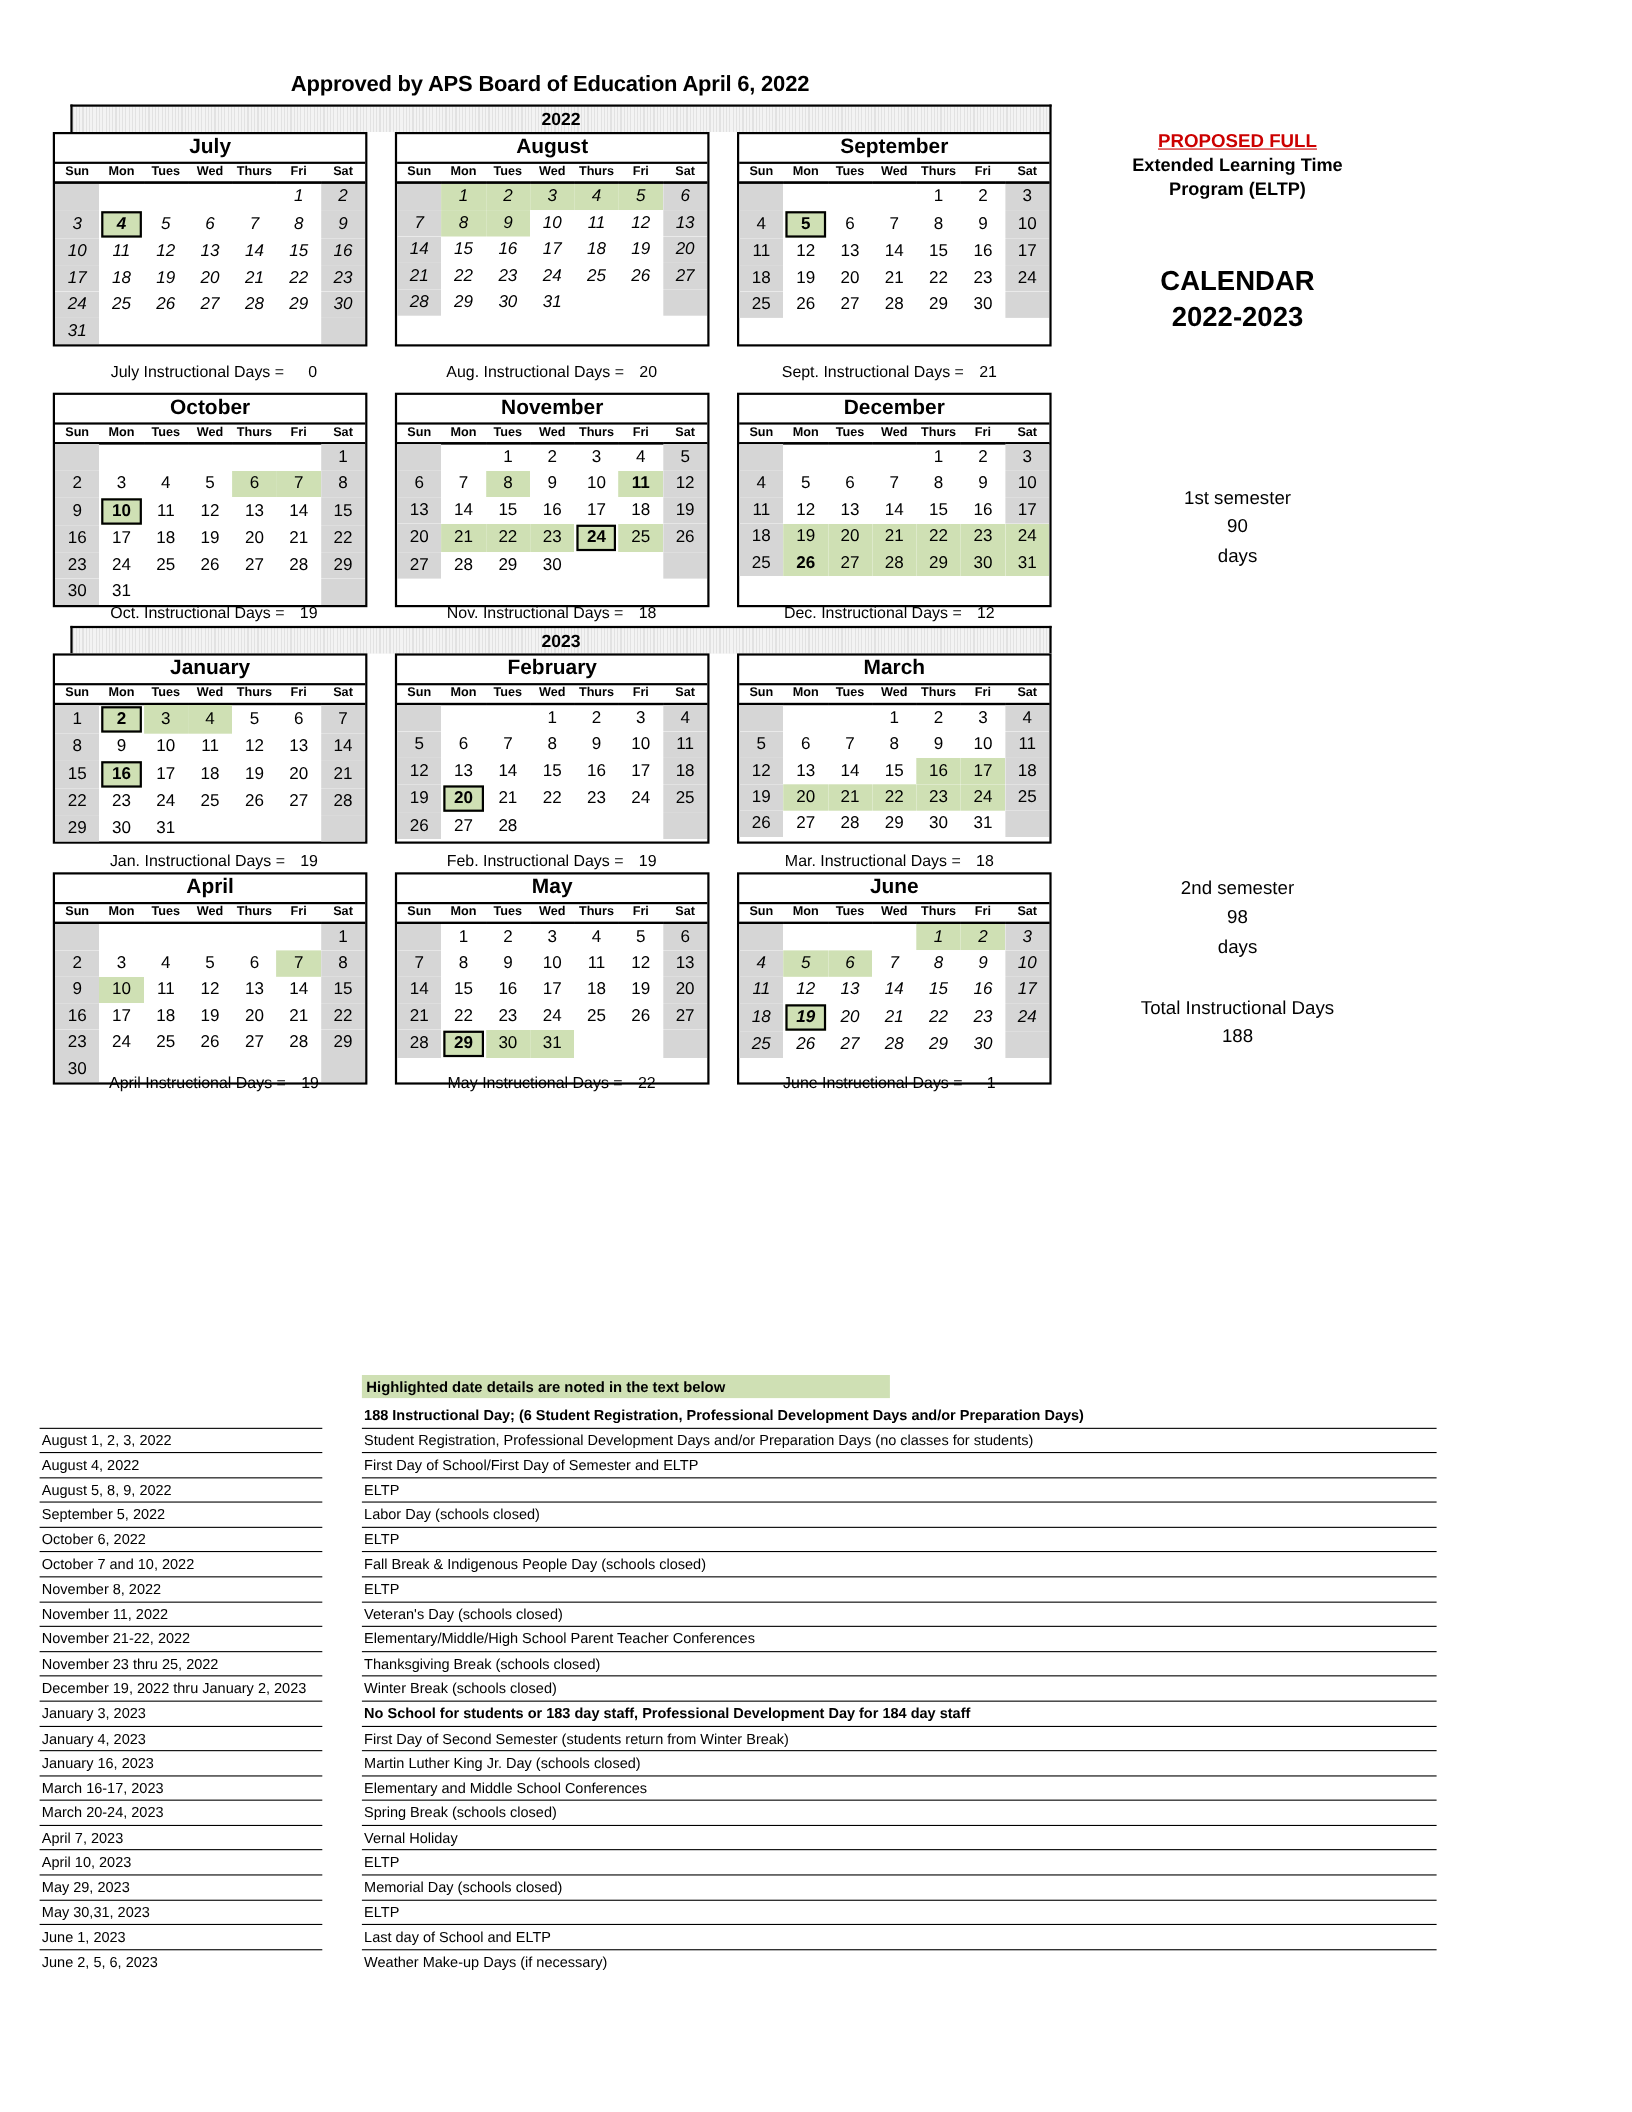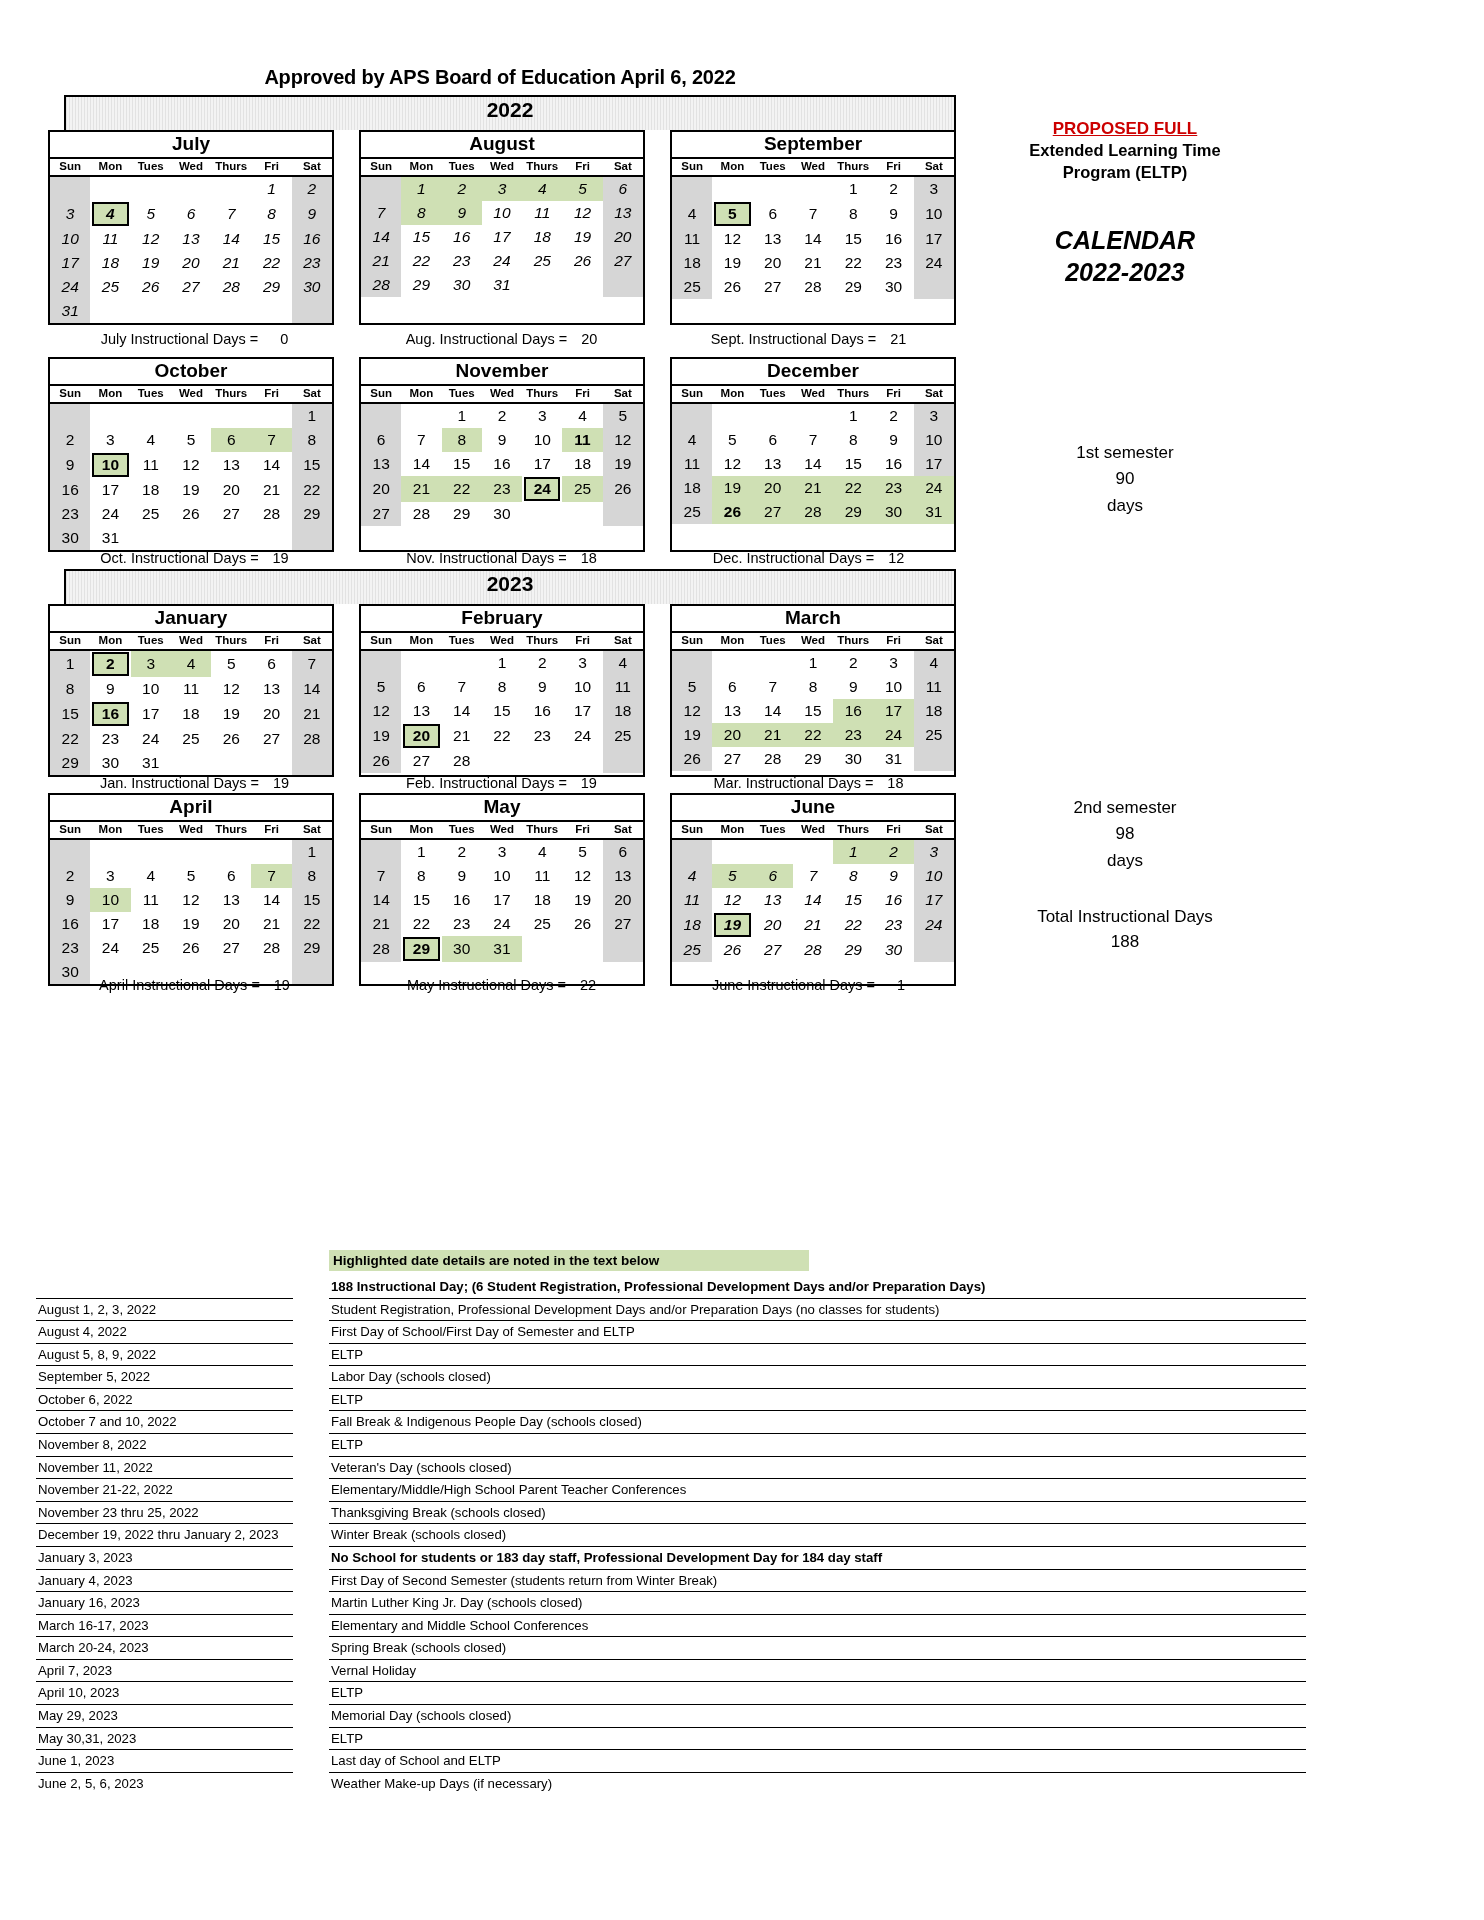--- a/index.html
+++ b/index.html
@@ -20,22 +20,22 @@
     letter-spacing:-0.2px;
   }
 
   
   .cal-band{position:absolute;left:48px;width:908px;}
 
   .yearbar{
     border:2px solid #000;border-bottom:none;
     background:#eeeeee;
     background-image:repeating-linear-gradient(90deg,#e2e2e2 0 1px,#f3f3f3 1px 3px);
-    text-align:center;font-weight:bold;font-size:21px;
-    height:35px;line-height:25px;
+    text-align:center;font-weight:bold;font-size:16px;
+    height:25px;line-height:25px;
     box-sizing:border-box;
     margin-left:16px;
   }
 
   .months-row{display:flex;gap:25px;}
   .month{
     width:293px;
     border:2px solid #000;
     box-sizing:border-box;
     background:#fff;
@@ -967,21 +967,21 @@
         <div class="instr"><span>May Instructional Days = </span><span class="num">22</span></div>
         <div class="instr"><span>June Instructional Days = </span><span class="num">1</span></div>
       </div>
     </div>
 
   <div class="right-col" style="top:118px;">
     <div class="proposed">PROPOSED FULL</div>
     <div class="eltp">Extended Learning Time</div>
     <div class="eltp">Program (ELTP)</div>
   </div>
-  <div class="right-col" style="top:224px;font-style:italic;">
+  <div class="right-col" style="top:240px;">
     <div class="cal-big">CALENDAR</div>
     <div class="cal-big">2022-2023</div>
   </div>
   <div class="right-col" style="top:440px;">
     <div class="sem">1st semester</div>
     <div class="sem">90</div>
     <div class="sem">days</div>
   </div>
   <div class="right-col" style="top:795px;">
     <div class="sem">2nd semester</div>

